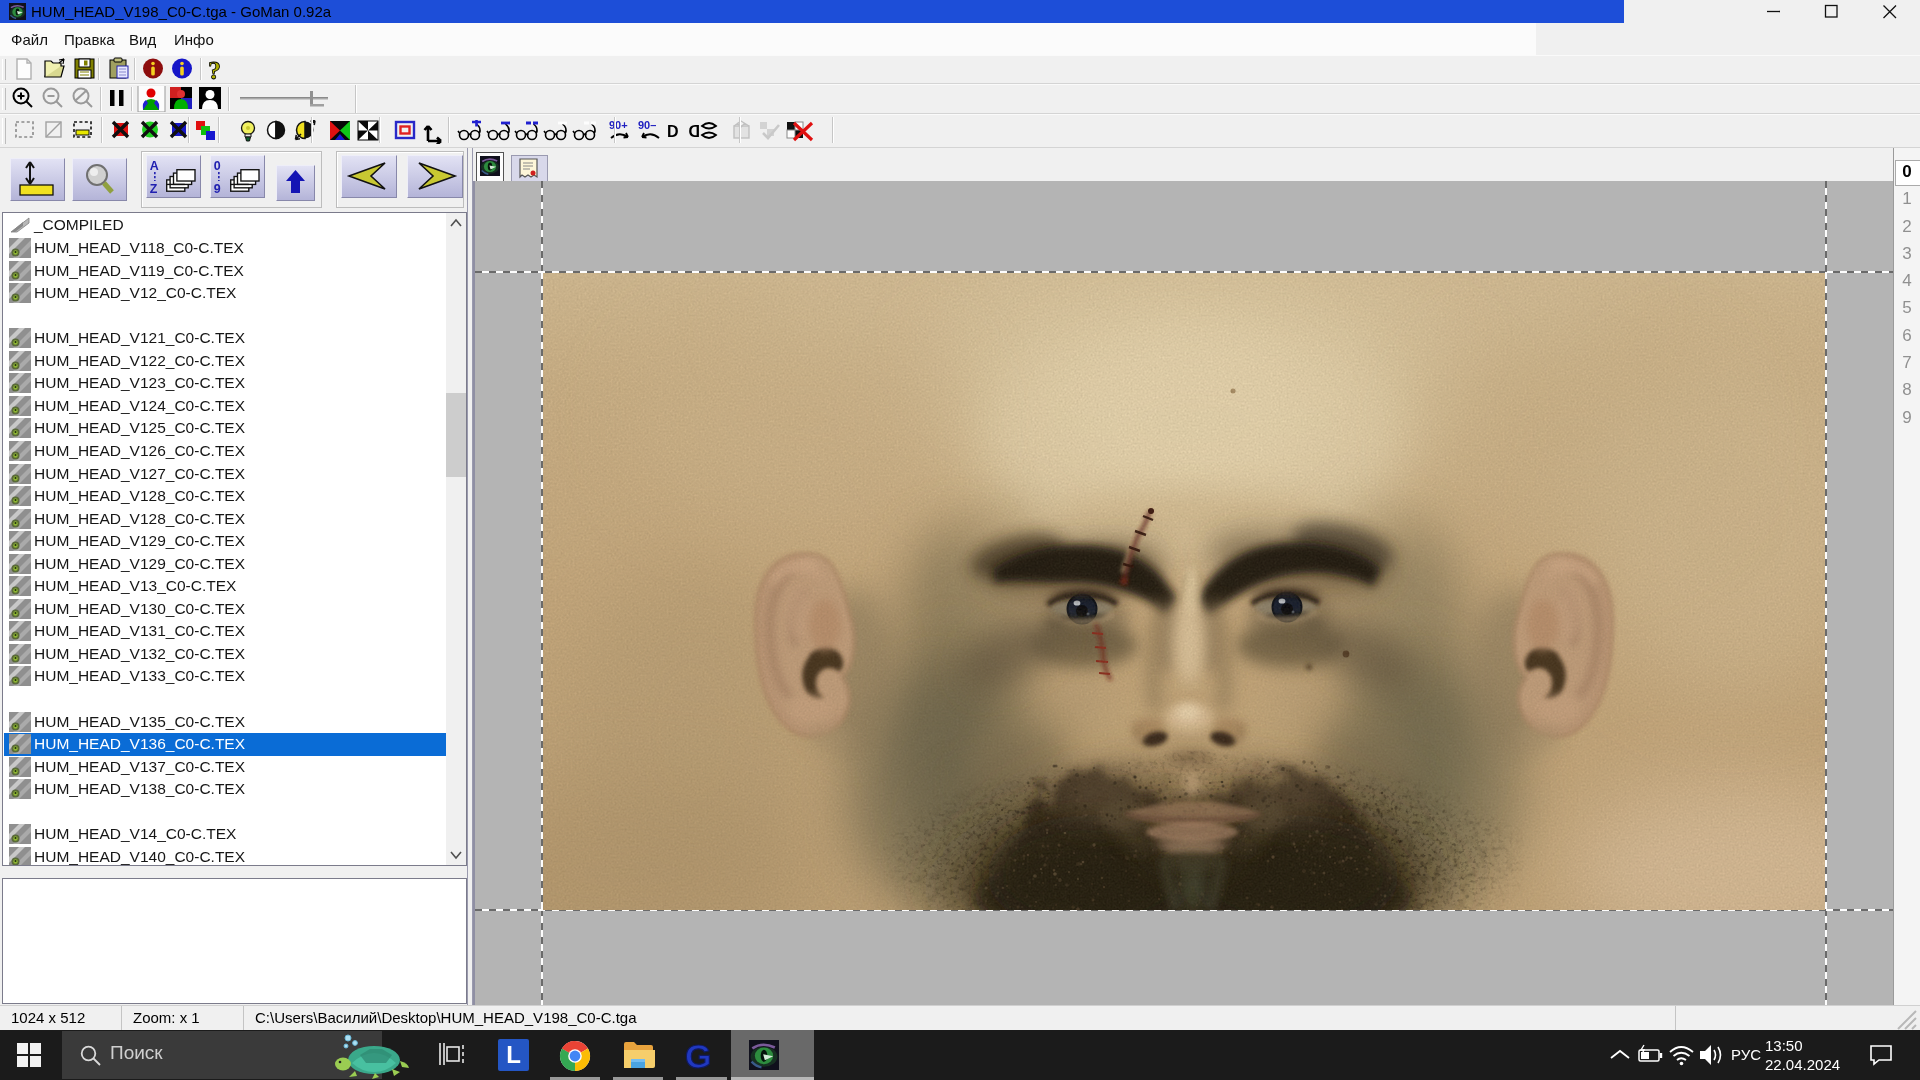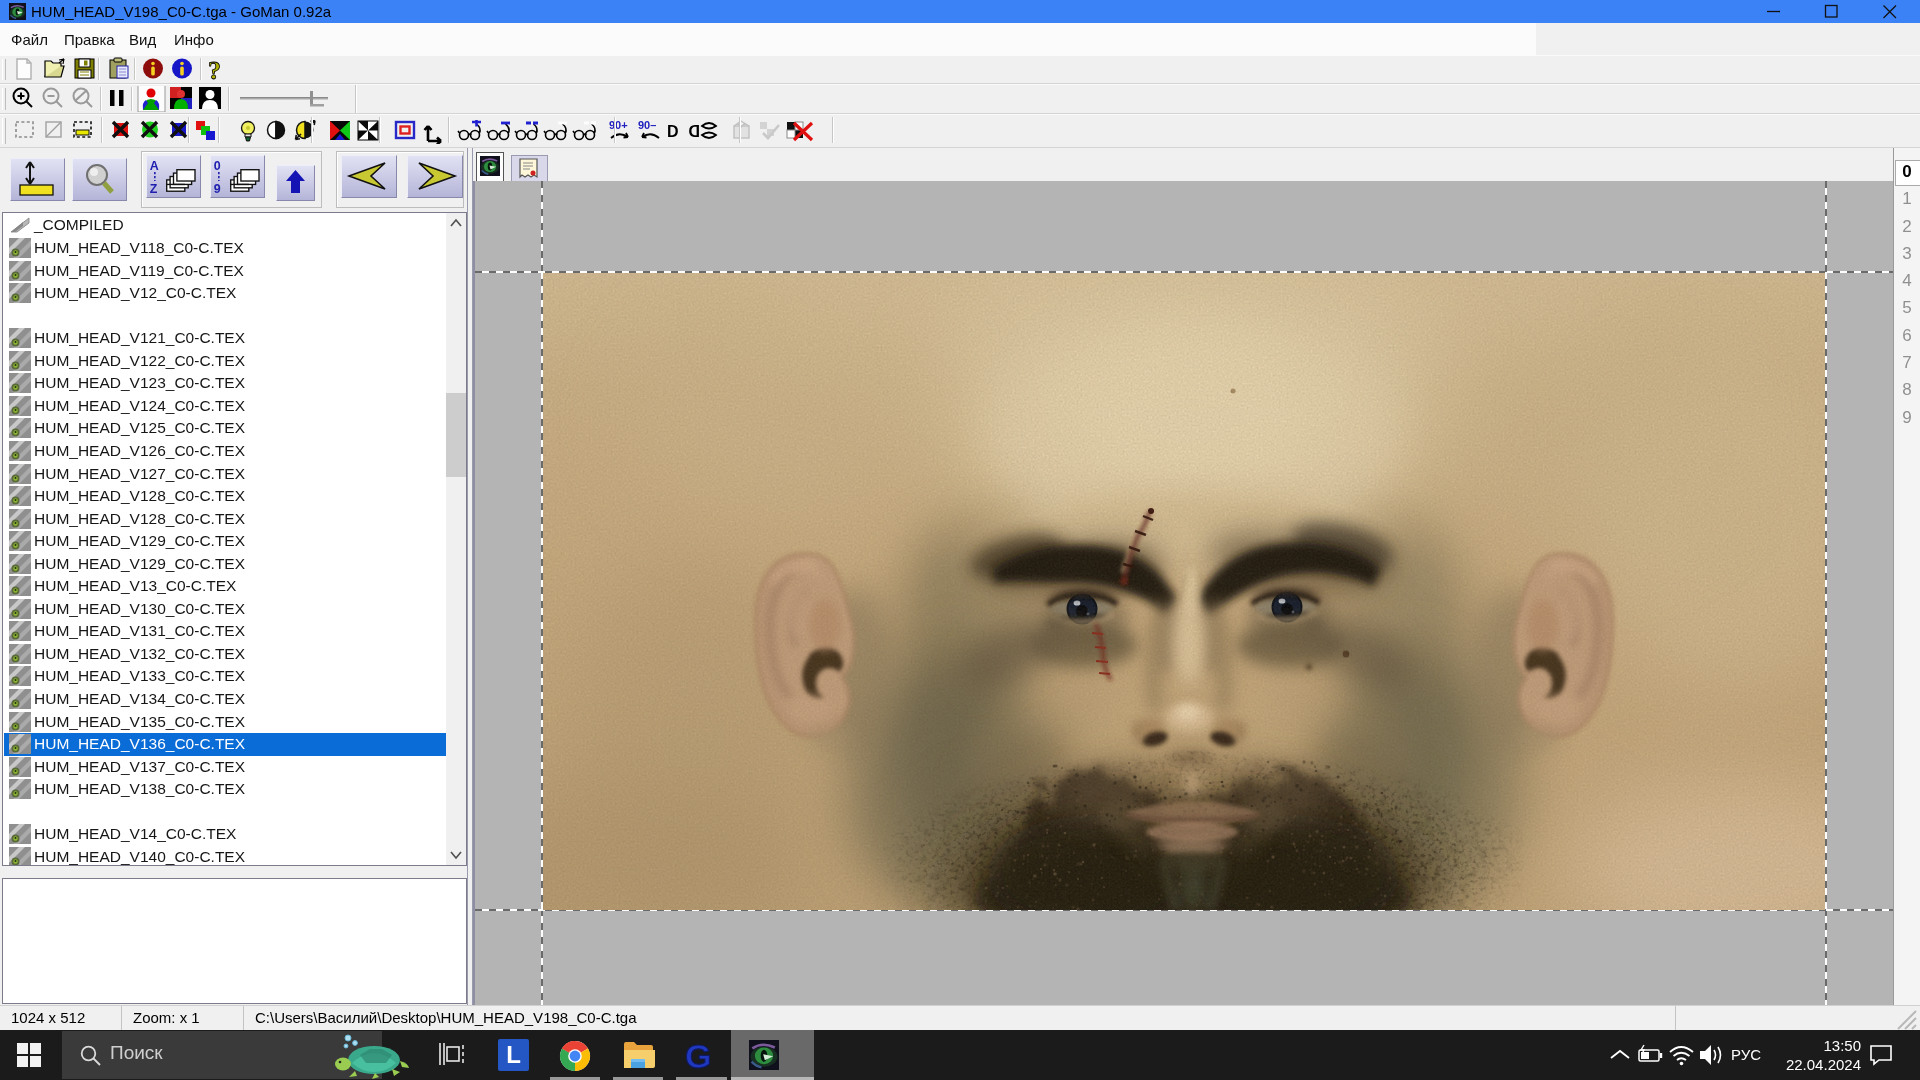--- a/index.html
+++ b/index.html
@@ -1,16 +1,16 @@
 <!DOCTYPE html>
 <html><head><meta charset="utf-8"><style>
 *{margin:0;padding:0;box-sizing:border-box}
 html,body{width:1920px;height:1080px;overflow:hidden;font-family:"Liberation Sans",sans-serif;background:#f0f0f0}
 .a{position:absolute}
-#titlebar{left:0;top:0;width:1920px;height:23px;background:#3b82f6}
+#titlebar{left:0;top:0;width:1624px;height:23px;background:#1d4ed8}
 #menubar{left:0;top:23px;width:1536px;height:32px;background:#fbfbfb}
 .mi{position:absolute;top:8px;font-size:15px;color:#111}
 .tbrow{position:absolute;left:0;width:1920px;background:#f0f0f0;border-top:1px solid #fafafa;border-bottom:1px solid #d4d4d4}
 .grip{position:absolute;left:2px;top:3px;bottom:3px;width:4px;border-left:1px solid #fff;border-right:1px solid #bdbdbd}
 .tsep{position:absolute;top:3px;bottom:3px;width:2px;border-left:1px solid #c6c6c6;border-right:1px solid #fff}
 .ic{position:absolute}
 #leftpanel{left:0;top:148px;width:473px;height:857px;background:#f0f0f0}
 .lbtn{position:absolute;background:linear-gradient(#e2e2f4,#b4b4d8);border:1px solid #8888aa;border-top-color:#eeeef8;border-left-color:#eeeef8}
 .lgroup{position:absolute;border:1px solid #bdbdbd;box-shadow:inset 1px 1px 0 #fff}
 #listbox{position:absolute;left:2px;top:64px;width:465px;height:654px;background:#fff;border:1px solid #7b7b8b;overflow:hidden}
@@ -26,21 +26,21 @@
 #ruler{left:1893px;top:148px;width:27px;height:857px;background:#f4f4f4;border-left:1px solid #9a9a9a}
 .rn{position:absolute;left:0;width:26px;text-align:center;font-size:17px;color:#909090}
 #statusbar{left:0;top:1005px;width:1920px;height:25px;background:#f0f0f0;border-top:1px solid #d0d0d0;font-size:15px;color:#000000}
 .scell{position:absolute;top:0;height:25px;border-right:1px solid #c4c4c4}
 .scell span{position:absolute;top:3px;left:11px;white-space:nowrap}
 #taskbar{left:0;top:1030px;width:1920px;height:50px;background:#1b1b1b}
 #searchbox{position:absolute;left:62px;top:1px;width:320px;height:48px;background:#3a3a3a}
 #searchtext{position:absolute;left:48px;top:11px;font-size:19px;color:#cfcfcf}
 .ul{position:absolute;top:47px;height:3px;background:#989898}
 #gomantile{position:absolute;left:731px;top:0px;width:83px;height:50px;background:#696969}
-#clock{position:absolute;left:1765px;top:6px;width:96px;text-align:right;font-size:15px;color:#fff;line-height:19px}
+#clock{position:absolute;left:1765px;top:6px;width:96px;text-align:left;font-size:15px;color:#fff;line-height:19px}
 .tray{position:absolute;color:#fff}
 </style></head><body>
 <div class="a" id="titlebar">
 <svg class="a" style="left:9px;top:3px" width="17" height="17" viewBox="0 0 18 18">
 <rect width="18" height="18" fill="#10101c"></rect>
 <ellipse cx="9" cy="10" rx="8" ry="6" fill="#173022"></ellipse>
 <ellipse cx="9" cy="9.5" rx="5.5" ry="5" fill="#2d8c3e"></ellipse>
 <ellipse cx="9" cy="9.5" rx="2" ry="3.6" fill="#05140a"></ellipse>
 <path d="M8.5 8.5 l6 1.2 -5 2.4z" fill="#d5ecd9"></path>
 <path d="M2 5 q6 -4 13.5 -0.5" stroke="#7a5a9a" stroke-width="1.6" fill="none"></path>
@@ -598,31 +598,20 @@
 <div class="lrow" style="top:452.4px">
         <svg class="a" style="left:5px;top:1px" width="22" height="20" viewBox="0 0 22 20">
 <rect width="22" height="20" fill="#8f8f8f"></rect>
 <path d="M0 10 L10 0 H16 L0 16z" fill="#c8c8c8"></path>
 <path d="M4 20 L22 2 V8 L10 20z" fill="#aaaaaa"></path>
 <circle cx="6.5" cy="14.5" r="4" fill="#5a6a3a"></circle>
 <circle cx="6.5" cy="14.5" r="2.2" fill="#8fb832"></circle>
 <circle cx="6.5" cy="14" r="1" fill="#203010"></circle>
 </svg>
         <span class="rtxt">HUM_HEAD_V133_C0-C.TEX</span>
-      </div>
-<div class="lrow" style="top:475.0px">
-        <svg class="a" style="left:5px;top:1px" width="22" height="20" viewBox="0 0 22 20">
-<rect width="22" height="20" fill="#8f8f8f"></rect>
-<path d="M0 10 L10 0 H16 L0 16z" fill="#c8c8c8"></path>
-<path d="M4 20 L22 2 V8 L10 20z" fill="#aaaaaa"></path>
-<circle cx="6.5" cy="14.5" r="4" fill="#5a6a3a"></circle>
-<circle cx="6.5" cy="14.5" r="2.2" fill="#8fb832"></circle>
-<circle cx="6.5" cy="14" r="1" fill="#203010"></circle>
-</svg>
-        <span class="rtxt">HUM_HEAD_V134_C0-C.TEX</span>
       </div>
 <div class="lrow" style="top:497.6px">
         <svg class="a" style="left:5px;top:1px" width="22" height="20" viewBox="0 0 22 20">
 <rect width="22" height="20" fill="#8f8f8f"></rect>
 <path d="M0 10 L10 0 H16 L0 16z" fill="#c8c8c8"></path>
 <path d="M4 20 L22 2 V8 L10 20z" fill="#aaaaaa"></path>
 <circle cx="6.5" cy="14.5" r="4" fill="#5a6a3a"></circle>
 <circle cx="6.5" cy="14.5" r="2.2" fill="#8fb832"></circle>
 <circle cx="6.5" cy="14" r="1" fill="#203010"></circle>
 </svg>

